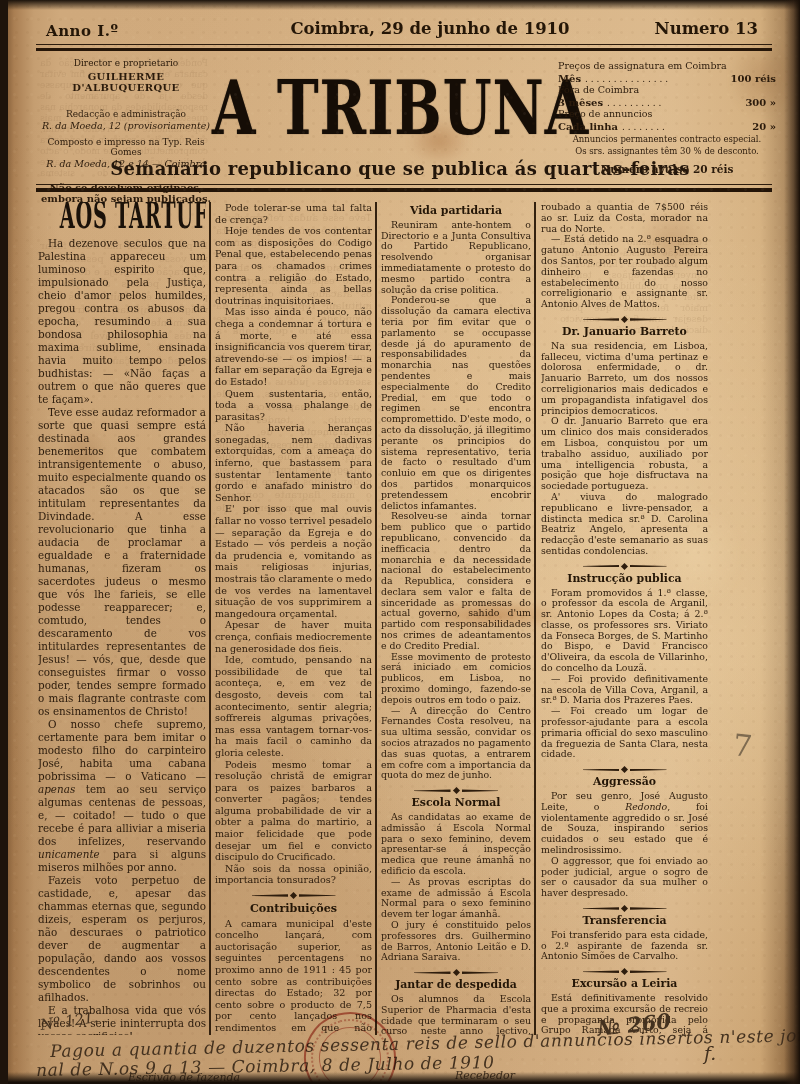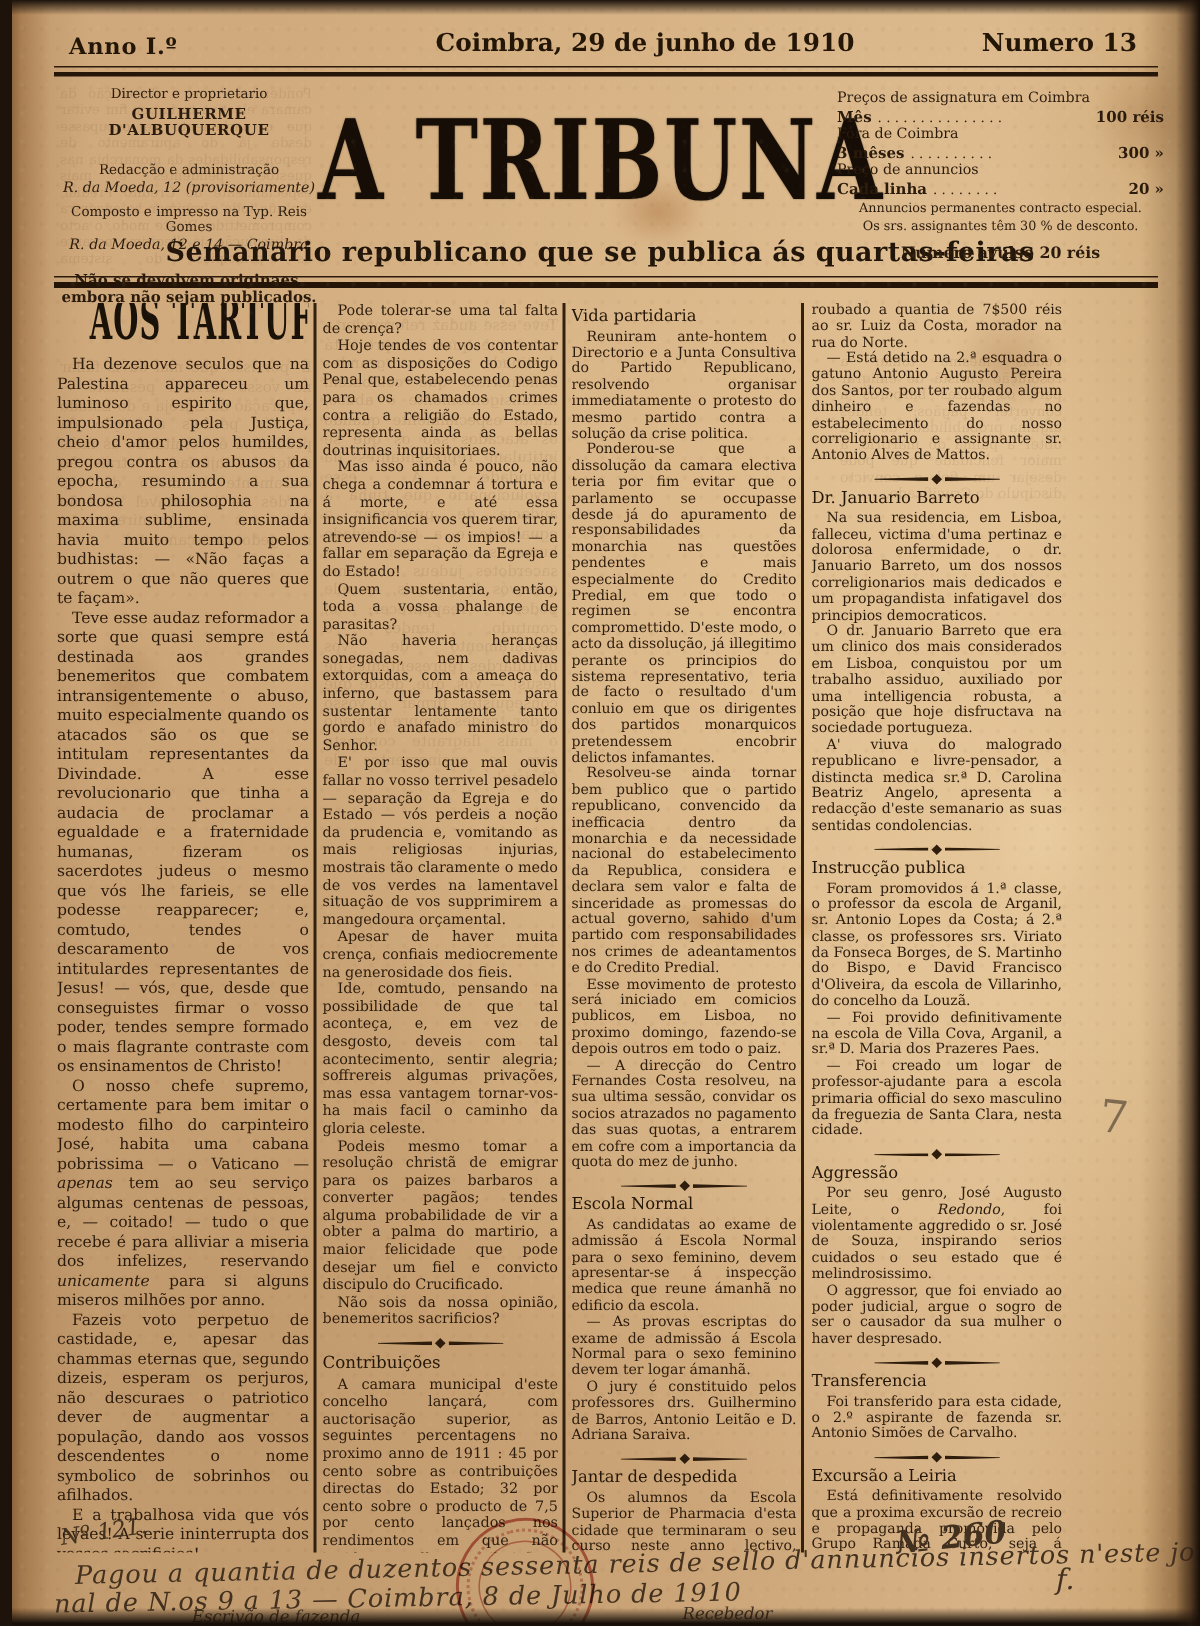--- a/index.html
+++ b/index.html
@@ -64,21 +64,21 @@
   .vrule{position:absolute;top:202px;height:833px;width:1.5px;background:#33210f;}
   .col{position:absolute;top:202px;height:833px;overflow:hidden;text-align:justify;color:#2b1b0c;}
   .col p{margin:0;text-indent:10px;}
   .col p.cont{text-indent:0;}
   .c1{left:38px;width:168px;font-size:10.4px;line-height:13px;}
   .c2{left:215px;width:157px;font-size:9.6px;line-height:11.6px;}
   .c3{left:381px;width:150px;font-size:9.4px;line-height:10.8px;}
   .c4{left:541px;width:167px;font-size:9.4px;line-height:10.8px;}
   .headline{font-size:26px;font-weight:bold;text-align:center;white-space:nowrap;color:#1a1109;
     transform:scaleX(.74) scaleY(1.45);transform-origin:center top;margin:4px 0 18px;letter-spacing:1px;}
-  .sec-head{font-weight:normal;font-size:1.16em;margin:4px 0 3px;text-indent:0;color:#241607;}
+  .sec-head{font-weight:bold;text-align:center;font-size:1.16em;margin:4px 0 3px;text-indent:0;color:#241607;}
   .orn{display:flex;align-items:center;justify-content:center;margin:7px auto 5px;width:84px;}
   .orn-l,.orn-r{height:2.5px;background:#2e1d0d;flex:1;}
   .orn-l{clip-path:polygon(0 40%,100% 0,100% 100%,0 62%);}
   .orn-r{clip-path:polygon(0 0,100% 40%,100% 62%,0 100%);}
   .orn-c{width:5px;height:5px;background:#2e1d0d;transform:rotate(45deg);margin:0 3px;flex:none;}
 
   
   .hw{position:absolute;font-style:italic;color:#43311f;white-space:nowrap;pointer-events:none;}
   .hw-121{left:40px;top:1012px;font-size:15px;transform:rotate(-8deg);}
   .hw-260{left:597px;top:1012px;font-size:21px;font-weight:bold;transform:rotate(-6deg);}
@@ -170,21 +170,21 @@
   <div class="col c2">
       <p>Pode tolerar-se uma tal falta de crença?</p>
       <p>Hoje tendes de vos contentar com as disposições do Codigo Penal que, estabelecendo penas para os chamados crimes contra a religião do Estado, representa ainda as bellas doutrinas inquisitoriaes.</p>
       <p>Mas isso ainda é pouco, não chega a condemnar á tortura e á morte, e até essa insignificancia vos querem tirar, atrevendo-se — os impios! — a fallar em separação da Egreja e do Estado!</p>
       <p>Quem sustentaria, então, toda a vossa phalange de parasitas?</p>
       <p>Não haveria heranças sonegadas, nem dadivas extorquidas, com a ameaça do inferno, que bastassem para sustentar lentamente tanto gordo e anafado ministro do Senhor.</p>
       <p>E' por isso que mal ouvis fallar no vosso terrivel pesadelo — separação da Egreja e do Estado — vós perdeis a noção da prudencia e, vomitando as mais religiosas injurias, mostrais tão claramente o medo de vos verdes na lamentavel situação de vos supprimirem a mangedoura orçamental.</p>
       <p>Apesar de haver muita crença, confiais mediocremente na generosidade dos fieis.</p>
       <p>Ide, comtudo, pensando na possibilidade de que tal aconteça, e, em vez de desgosto, deveis com tal acontecimento, sentir alegria; soffrereis algumas privações, mas essa vantagem tornar-vos-ha mais facil o caminho da gloria celeste.</p>
       <p>Podeis mesmo tomar a resolução christã de emigrar para os paizes barbaros a converter pagãos; tendes alguma probabilidade de vir a obter a palma do martirio, a maior felicidade que pode desejar um fiel e convicto discipulo do Crucificado.</p>
-      <p>Não sois da nossa opinião, benemeritos sacrificios?</p>
+      <p>Não sois da nossa opinião, importancia tonsurados?</p>
       <div class="orn">
         <span class="orn-l"></span>
         <span class="orn-c"></span>
         <span class="orn-r"></span>
       </div>
       <div class="sec-head">Contribuições</div>
       <p>A camara municipal d'este concelho lançará, com auctorisação superior, as seguintes percentagens no proximo anno de 1911 : 45 por cento sobre as contribuições directas do Estado; 32 por cento sobre o producto de 7,5 por cento lançados nos rendimentos em que não incidam aquellas contribuições.</p>
     </div>
   <div class="vrule" style="left:375px;"></div>
   <div class="col c3">

